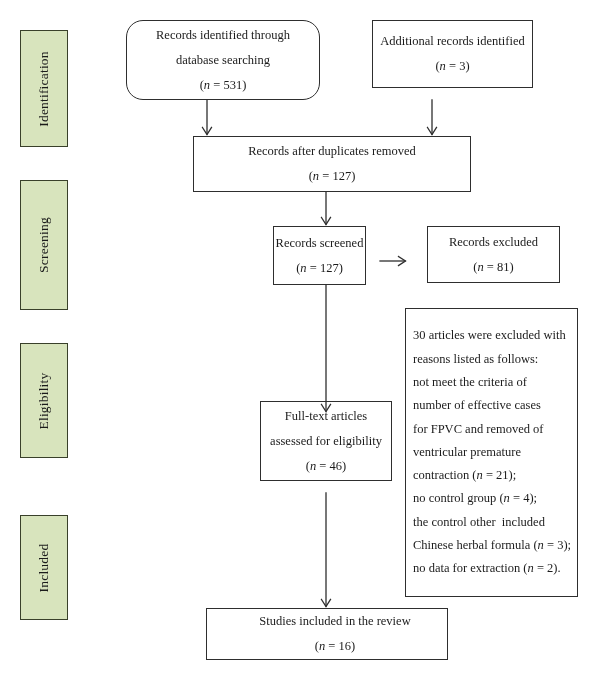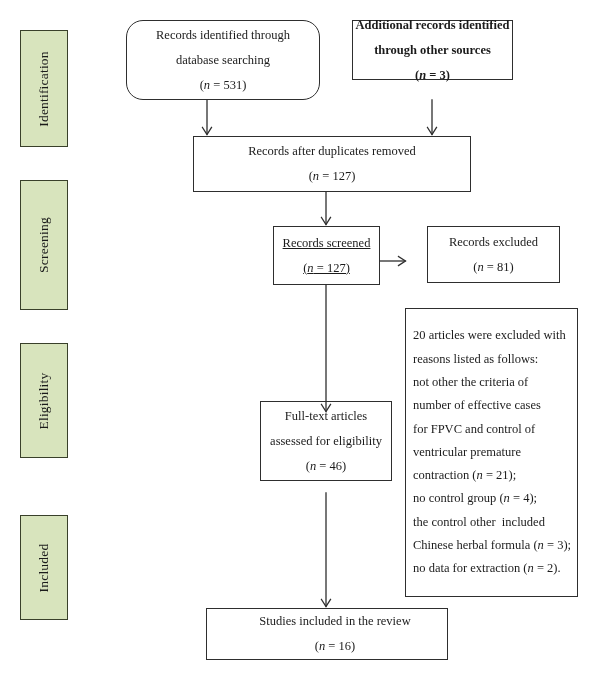--- a/index.html
+++ b/index.html
@@ -75,53 +75,52 @@
   <div class="stage" style="left:20px;top:515px;width:48px;height:105px;">
     <span class="vlabel">Included</span>
   </div>
 
   <div class="fbox" style="left:126px;top:20px;width:194px;height:80px;border-radius:17px;">
       <div class="line">Records identified through</div>
       <div class="line">database searching</div>
       <div class="line">(<i>n</i> = 531)</div>
     </div>
 
-  <div class="fbox" style="left:352px;top:20px;width:161px;height:60px;font-weight:bold;">
+  <div class="fbox" style="left:372px;top:20px;width:161px;height:68px;">
       <div class="line">Additional records identified</div>
-      <div class="line">through other sources</div>
       <div class="line">(<i>n</i> = 3)</div>
     </div>
 
   <div class="fbox" style="left:193px;top:136px;width:278px;height:56px;">
       <div class="line">Records after duplicates removed</div>
       <div class="line">(<i>n</i> = 127)</div>
     </div>
 
-  <div class="fbox" style="left:273px;top:226px;width:107px;height:59px;text-decoration:underline;">
+  <div class="fbox" style="left:273px;top:226px;width:93px;height:59px;">
       <div class="line">Records screened</div>
       <div class="line">(<i>n</i> = 127)</div>
     </div>
 
   <div class="fbox" style="left:407px;top:226px;width:133px;height:57px;margin-left:20px;">
       <div class="line">Records excluded</div>
       <div class="line">(<i>n</i> = 81)</div>
     </div>
 
   <div class="fbox" style="left:260px;top:401px;width:132px;height:80px;">
       <div class="line">Full-text articles</div>
       <div class="line">assessed for eligibility</div>
       <div class="line">(<i>n</i> = 46)</div>
     </div>
 
   <div class="fbox left-align" style="left:405px;top:308px;width:173px;height:289px;">
-      <div class="line">20 articles were excluded with</div>
+      <div class="line">30 articles were excluded with</div>
       <div class="line">reasons listed as follows:</div>
-      <div class="line">not other the criteria of</div>
+      <div class="line">not meet the criteria of</div>
       <div class="line">number of effective cases</div>
-      <div class="line">for FPVC and control of</div>
+      <div class="line">for FPVC and removed of</div>
       <div class="line">ventricular premature</div>
       <div class="line">contraction (<i>n</i> = 21);</div>
       <div class="line">no control group (<i>n</i> = 4);</div>
       <div class="line">the control other  included</div>
       <div class="line">Chinese herbal formula (<i>n</i> = 3);</div>
       <div class="line">no data for extraction (<i>n</i> = 2).</div>
     </div>
 
   <div class="fbox" style="left:206px;top:608px;width:242px;height:52px;padding-left:16px;">
       <div class="line">Studies included in the review</div>

